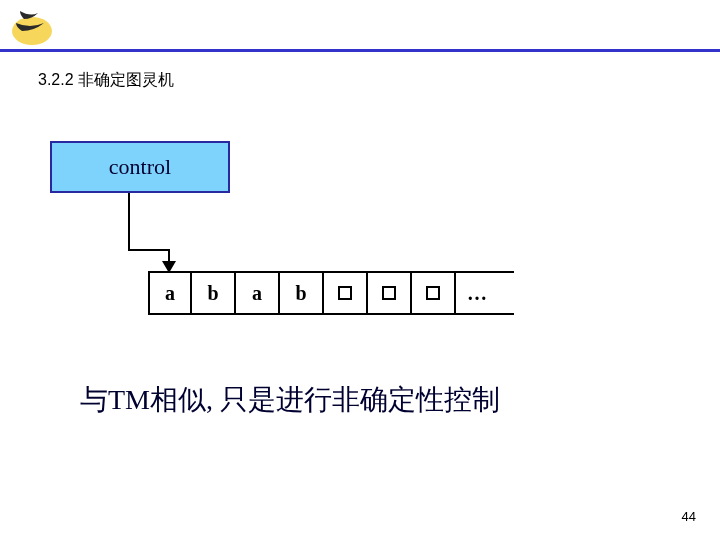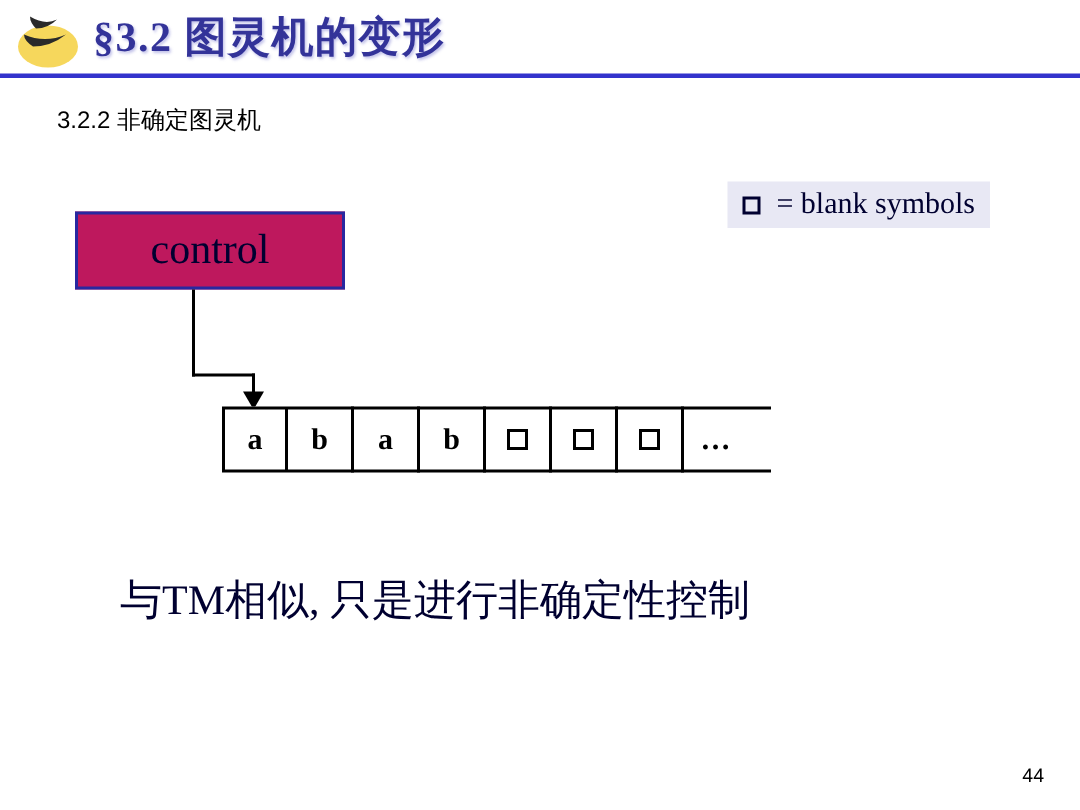--- a/index.html
+++ b/index.html
@@ -69,25 +69,25 @@
       vertical-align: middle;
       margin-right: 6px;
     }
     .control-box {
       position: absolute;
       left: 50px;
       top: 20px;
       width: 180px;
       height: 52px;
       border: 2px solid #2828a0;
-      background: #be185d;
+      background: #7dd3fc;
       display: flex;
       align-items: center;
       justify-content: center;
-      font-size: 28px;
+      font-size: 22px;
       font-family: "Comic Sans MS", cursive;
       color: #000030;
     }
     .tape {
       position: absolute;
       left: 148px;
       top: 150px;
       display: flex;
       height: 44px;
     }
@@ -183,31 +183,27 @@
 <body>
 
 <div class="header">
   <div class="logo">
     <svg viewBox="0 0 48 48">
       <ellipse cx="22" cy="26" rx="20" ry="14" fill="#f5d040" opacity="0.85"></ellipse>
       <path d="M10 6 Q20 12 28 8 Q22 14 14 14 Q10 10 10 6 Z" fill="#2a2a2a"></path>
       <path d="M6 18 Q20 24 34 18 Q24 26 12 26 Q6 22 6 18 Z" fill="#2a2a2a"></path>
     </svg>
   </div>
-  <div class="title">§3.2 图灵机的变形</div>
 </div>
 
 <div class="subtitle-row">
   <span class="subtitle">3.2.2 非确定图灵机</span>
 </div>
 
 <div class="diagram-area">
-  <div class="legend">
-    <span class="sq"></span><span> = blank symbols</span>
-  </div>
 
   <div class="control-box">
     <span>control</span>
   </div>
 
   <div class="connector vline1"></div>
   <div class="connector hline"></div>
   <div class="connector vline2"></div>
   <div class="arrowhead"></div>
 

